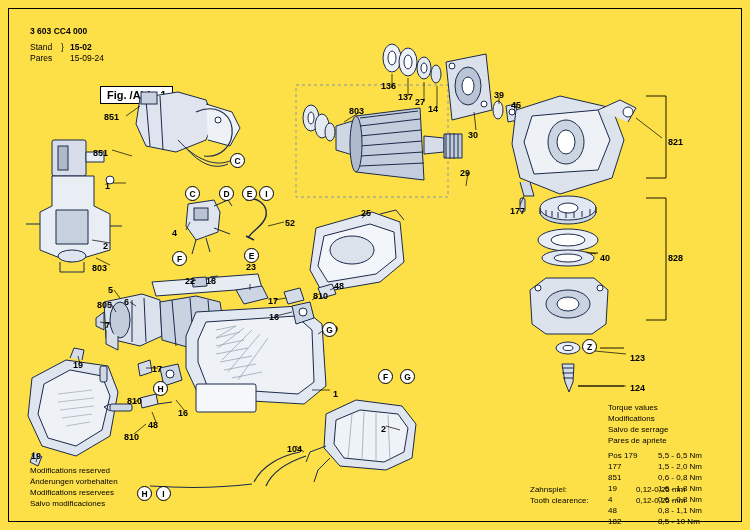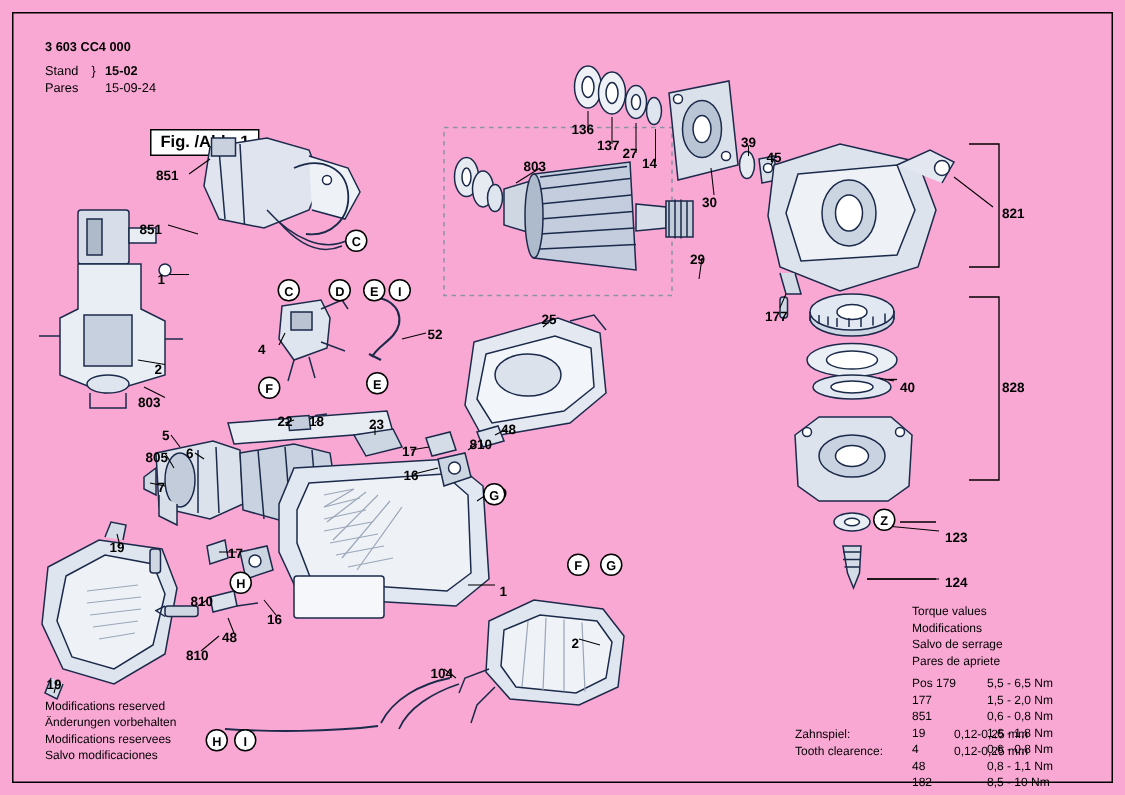--- a/index.html
+++ b/index.html
@@ -1,17 +1,17 @@
 <!DOCTYPE html>
 <html><head>
 <meta charset="utf-8">
 <style>
   html,body{margin:0;padding:0;background:#ffffff;}
   body{font-family:"Liberation Sans", sans-serif;}
-  #page{position:relative;width:750px;height:530px;background:#f9a8d4;overflow:hidden;}
+  #page{position:relative;width:750px;height:530px;background:#fde047;overflow:hidden;}
   #frame{position:absolute;left:8px;top:8px;width:734px;height:514px;border:1px solid #000;box-sizing:border-box;}
   .txt{position:absolute;font-size:8.5px;color:#000;white-space:pre;line-height:1.25;}
   .txt.b{font-weight:bold;}
   .num{position:absolute;font-size:9px;font-weight:bold;color:#000;white-space:pre;}
   .fig{position:absolute;font-size:11px;font-weight:bold;color:#000;border:1px solid #000;padding:2px 6px;background:#fff;margin-top:48px;}
   .circ{position:absolute;width:13px;height:13px;border:1.2px solid #000;border-radius:50%;font-size:8.5px;font-weight:bold;
         display:flex;align-items:center;justify-content:center;background:#fff;color:#000;}
   .hdr-line{position:absolute;background:#000;}
   svg{position:absolute;left:0;top:0;width:750px;height:530px;pointer-events:none;}
   .tv{position:absolute;font-size:8px;color:#000;white-space:pre;line-height:1.45;}
@@ -337,21 +337,21 @@
       <div class="num" style="left: 460px; top: 168px;">29</div>
       <div class="num" style="left: 361px; top: 208px;">25</div>
       <div class="num" style="left: 510px; top: 206px;">177</div>
       <div class="num" style="left: 668px; top: 137px;">821</div>
       <div class="num" style="left: 668px; top: 253px;">828</div>
       <div class="num" style="left: 600px; top: 253px;">40</div>
       <div class="num" style="left: 630px; top: 353px;">123</div>
       <div class="num" style="left: 630px; top: 383px;">124</div>
       <div class="num" style="left: 185px; top: 276px;">22</div>
       <div class="num" style="left: 206px; top: 276px;">18</div>
-      <div class="num" style="left: 246px; top: 278px;">23</div>
+      <div class="num" style="left: 246px; top: 262px;">23</div>
       <div class="num" style="left: 334px; top: 281px;">48</div>
       <div class="num" style="left: 313px; top: 291px;">810</div>
       <div class="num" style="left: 268px; top: 296px;">17</div>
       <div class="num" style="left: 269px; top: 312px;">16</div>
       <div class="num" style="left: 108px; top: 285px;">5</div>
       <div class="num" style="left: 97px; top: 300px;">805</div>
       <div class="num" style="left: 124px; top: 297px;">6</div>
       <div class="num" style="left: 105px; top: 320px;">7</div>
       <div class="num" style="left: 73px; top: 360px;">19</div>
       <div class="num" style="left: 31px; top: 451px;">19</div>

